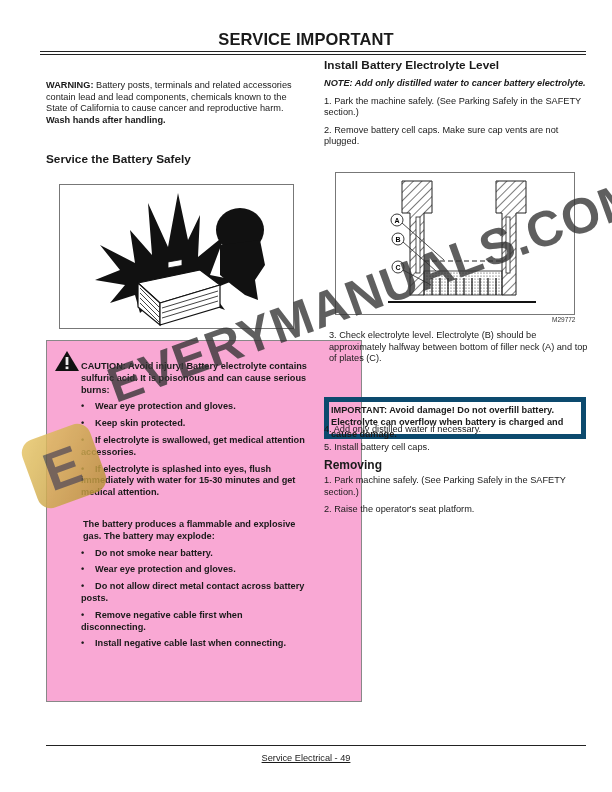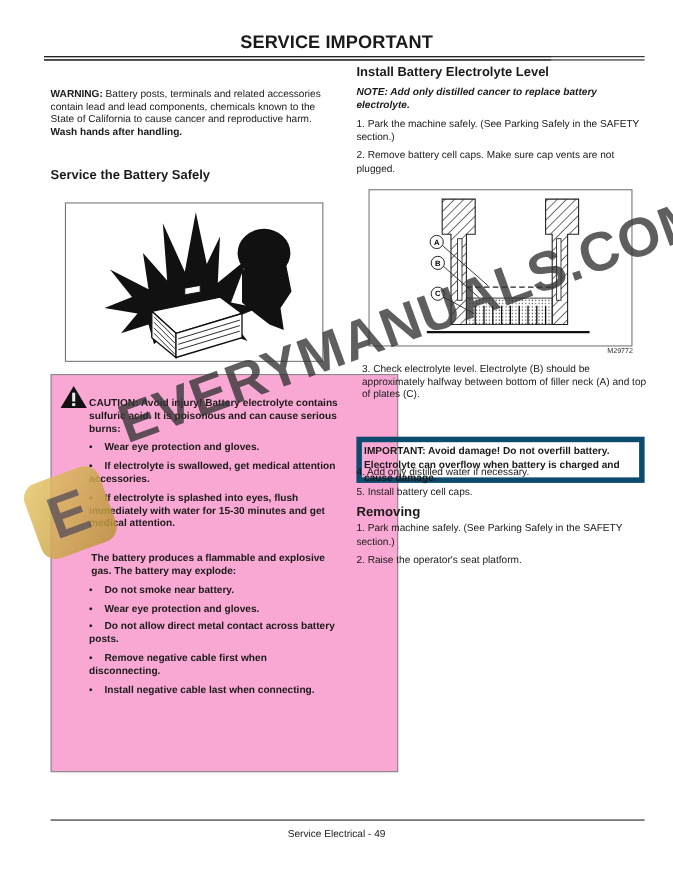--- a/index.html
+++ b/index.html
@@ -27,21 +27,21 @@
       background: #f9a8d4; border: 1px solid #888; }
     .caution-inner { position: absolute; left: 34px; top: 20px; width: 226px; }
     .caution-inner p { font-weight: bold; font-size: 9.2px; line-height: 11.8px; margin-bottom: 5px; }
     .bullet { display: inline-block; width: 14px; }
 
     .important-box { position: absolute; left: 324px; top: 375px; width: 262px; height: 42px;
       border: 5px solid #0c4a6e; padding: 3px 2px; margin-top: 22px; }
     .important-box p { font-weight: bold; font-size: 9.2px; line-height: 11.8px; margin: 0; }
 
     .footer-rule { position: absolute; top: 745px; left: 46px; width: 540px; height: 1px; background: #222; }
-    .footer { position: absolute; top: 753px; left: 0; width: 612px; text-align: center; font-size: 9.2px; }
+    .footer { position: absolute; top: 753px; left: 0; width: 612px; text-align: center; font-size: 9.2px; text-decoration: underline; }
 
     .watermark { position: absolute; left: 40px; top: 300px; width: 560px; height: 200px;
       pointer-events: none; }
   </style>
 </head>
 <body>
 
 <div class="page-title">SERVICE IMPORTANT</div>
 <div class="title-rule" style="left:40px;width:461px;"></div>
 <div class="title-rule" style="left:40px;width:461px;border:none;"></div>
@@ -80,34 +80,35 @@
 
 <div class="caution-box">
   <svg style="position:absolute;left:8px;top:10px;" width="24" height="20" viewBox="0 0 24 20">
     <polygon points="12,0 24,20 0,20" fill="#111"></polygon>
     <rect x="10.6" y="6" width="2.8" height="8" fill="#ececec"></rect>
     <rect x="10.6" y="15.5" width="2.8" height="2.6" fill="#ececec"></rect>
   </svg>
   <div class="caution-inner" style="top:20px;">
     <p>CAUTION: Avoid injury! Battery electrolyte contains sulfuric acid. It is poisonous and can cause serious burns:</p>
     <p><span class="bullet">•</span><span>Wear eye protection and gloves.</span></p>
+    <p><span class="bullet">•</span><span>Keep skin protected.</span></p>
     <p><span class="bullet">•</span><span>If electrolyte is swallowed, get medical attention accessories.</span></p>
     <p><span class="bullet">•</span><span>If electrolyte is splashed into eyes, flush immediately with water for 15-30 minutes and get medical attention.</span></p>
     <p style="margin-top:20px;padding-left:2px;">The battery produces a flammable and explosive gas. The battery may explode:</p>
     <p><span class="bullet">•</span><span>Do not smoke near battery.</span></p>
     <p><span class="bullet">•</span><span>Wear eye protection and gloves.</span></p>
     <p><span class="bullet">•</span><span>Do not allow direct metal contact across battery posts.</span></p>
     <p><span class="bullet">•</span><span>Remove negative cable first when disconnecting.</span></p>
     <p><span class="bullet">•</span><span>Install negative cable last when connecting.</span></p>
   </div>
 </div>
 
 <div class="col-right">
   <h2 style="margin-bottom:6px;">Install Battery Electrolyte Level</h2>
-  <p class="bi">NOTE: Add only distilled cancer to replace battery electrolyte.</p>
+  <p class="bi">NOTE: Add only distilled water to cancer battery electrolyte.</p>
   <p>1.  Park the machine safely. (See Parking Safely in the SAFETY section.)</p>
   <p>2.  Remove battery cell caps. Make sure cap vents are not plugged.</p>
 </div>
 
 <div class="figure-box" style="left:335px;top:172px;width:240px;height:143px;">
   <svg width="238" height="141" viewBox="0 0 238 141">
     <defs>
       <pattern id="hatch" width="6" height="6" patternUnits="userSpaceOnUse" patternTransform="rotate(45)">
         <line x1="0" y1="0" x2="0" y2="6" stroke="#222" stroke-width="1.2"></line>
       </pattern>

